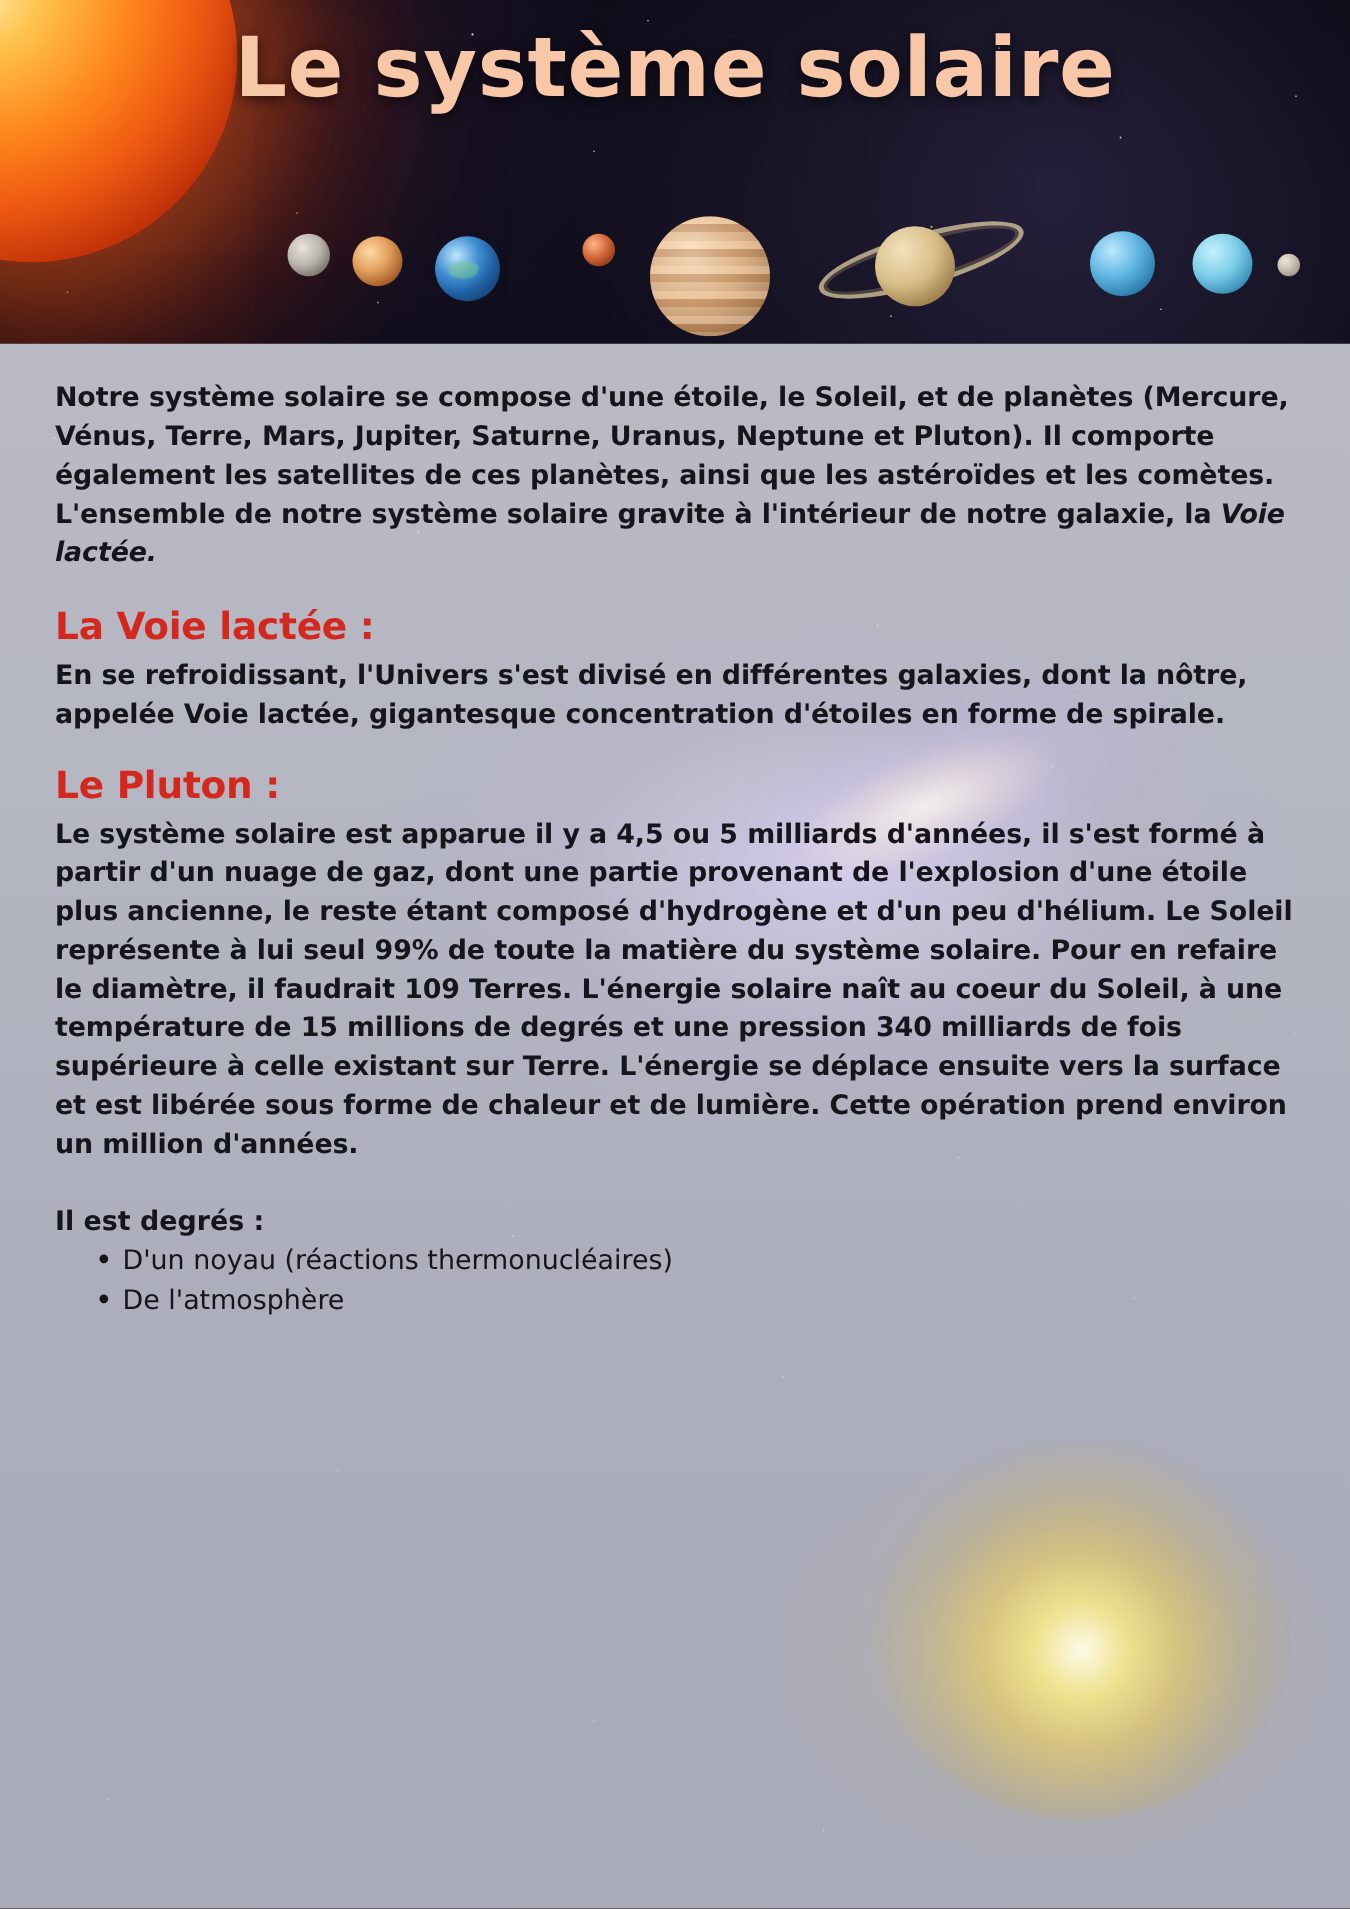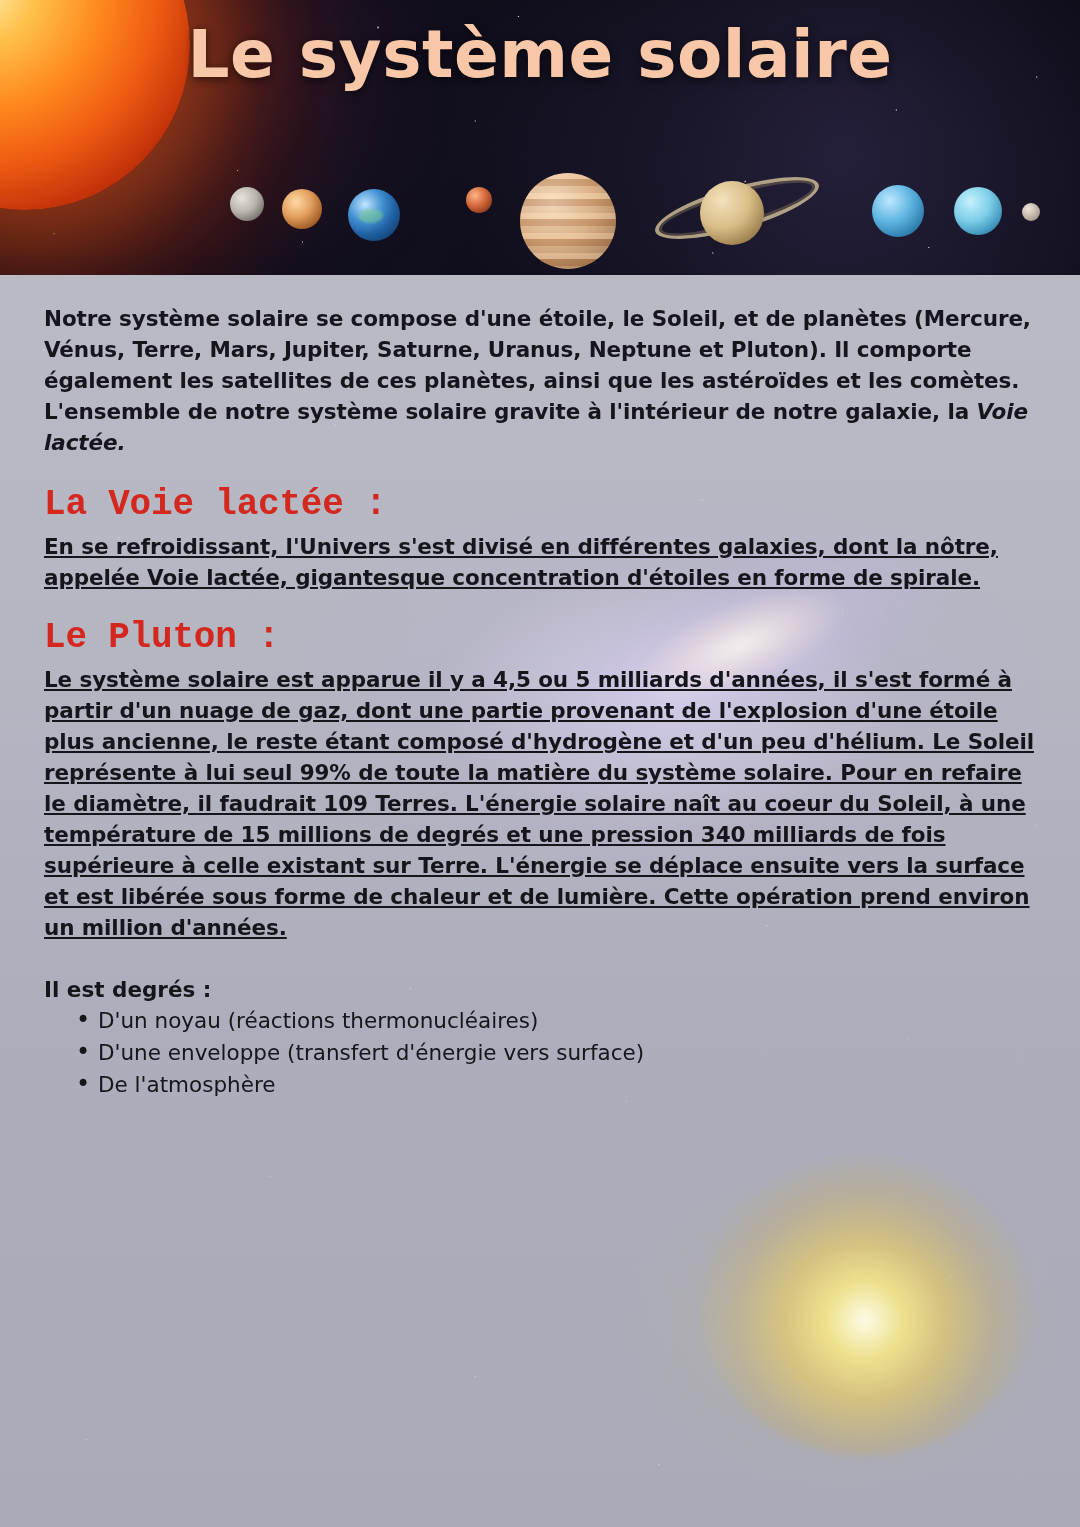--- a/index.html
+++ b/index.html
@@ -192,29 +192,28 @@
   }
 
   p.body-text {
     margin: 0 0 26px 0;
     font-size: 21.5px;
     line-height: 31px;
     font-weight: 700;
     color: #15151b;
     letter-spacing: -0.1px;
   }
-  p.body-text.tight { margin-bottom: 0; text-decoration: underline; }
+  p.body-text.tight { margin-bottom: 0; }
 
   h2.section {
     margin: 0 0 6px 0;
-    font-size: 36px;
+    font-size: 30px;
     font-weight: 700;
     color: #d4281f;
     letter-spacing: -0.2px;
-    font-family: Liberation Mono, monospace;
   }
   .section-block { margin-bottom: 24px; }
 
   .italic { font-style: italic; }
 
   .compose-label {
     margin: 34px 0 4px 0;
     font-size: 21.5px;
     font-weight: 700;
     color: #15151b;
@@ -282,20 +281,19 @@
       </div>
 
       <div class="section-block">
         <h2 class="section">Le Pluton :</h2>
         <p class="body-text tight">Le système solaire est apparue il y a 4,5 ou 5 milliards d'années, il s'est formé à partir d'un nuage de gaz, dont une partie provenant de l'explosion d'une étoile plus ancienne, le reste étant composé d'hydrogène et d'un peu d'hélium. Le Soleil représente à lui seul 99% de toute la matière du système solaire. Pour en refaire le diamètre, il faudrait 109 Terres. L'énergie solaire naît au coeur du Soleil, à une température de 15 millions de degrés et une pression 340 milliards de fois supérieure à celle existant sur Terre. L'énergie se déplace ensuite vers la surface et est libérée sous forme de chaleur et de lumière. Cette opération prend environ un million d'années.</p>
       </div>
 
       <p class="compose-label">Il est degrés :</p>
       <ul class="compose-list">
         <li>D'un noyau (réactions thermonucléaires)</li>
-        <li>D'une enveloppe (transfert d'énergie vers surface)</li>
         <li>De l'atmosphère</li>
       </ul>
 
     </div>
   </div>
 
 </div>
 
 </body></html>

